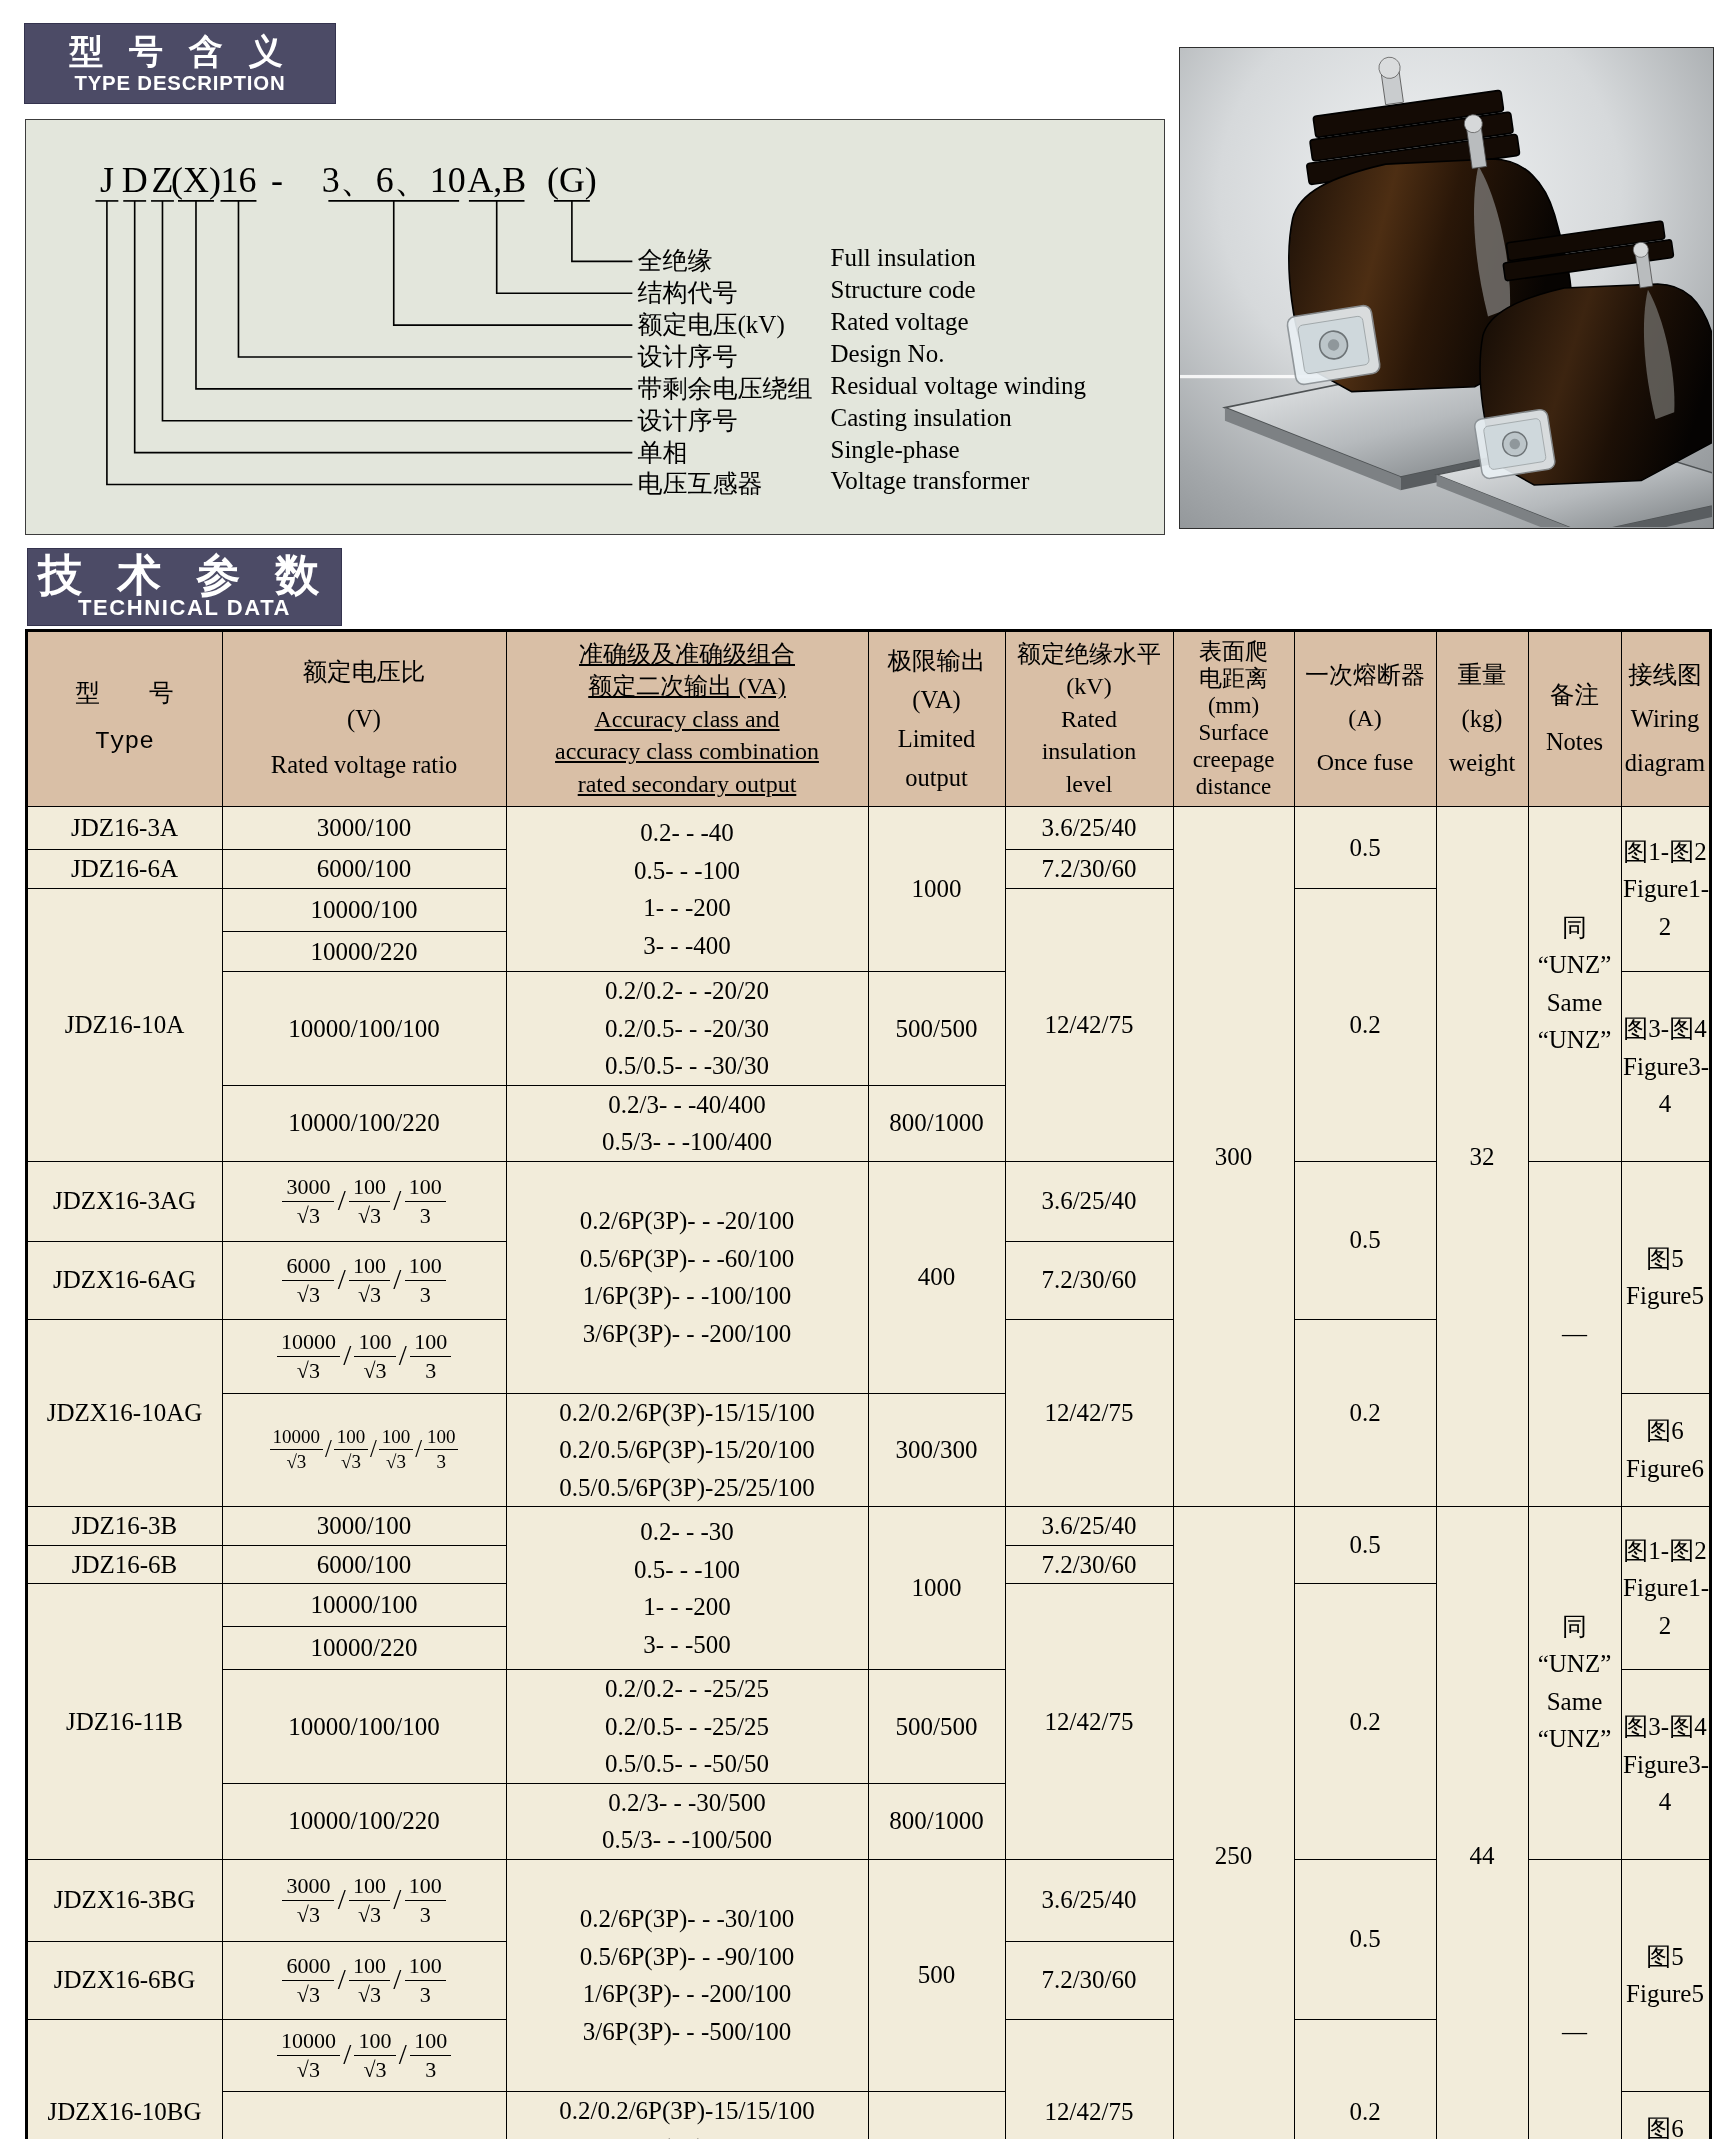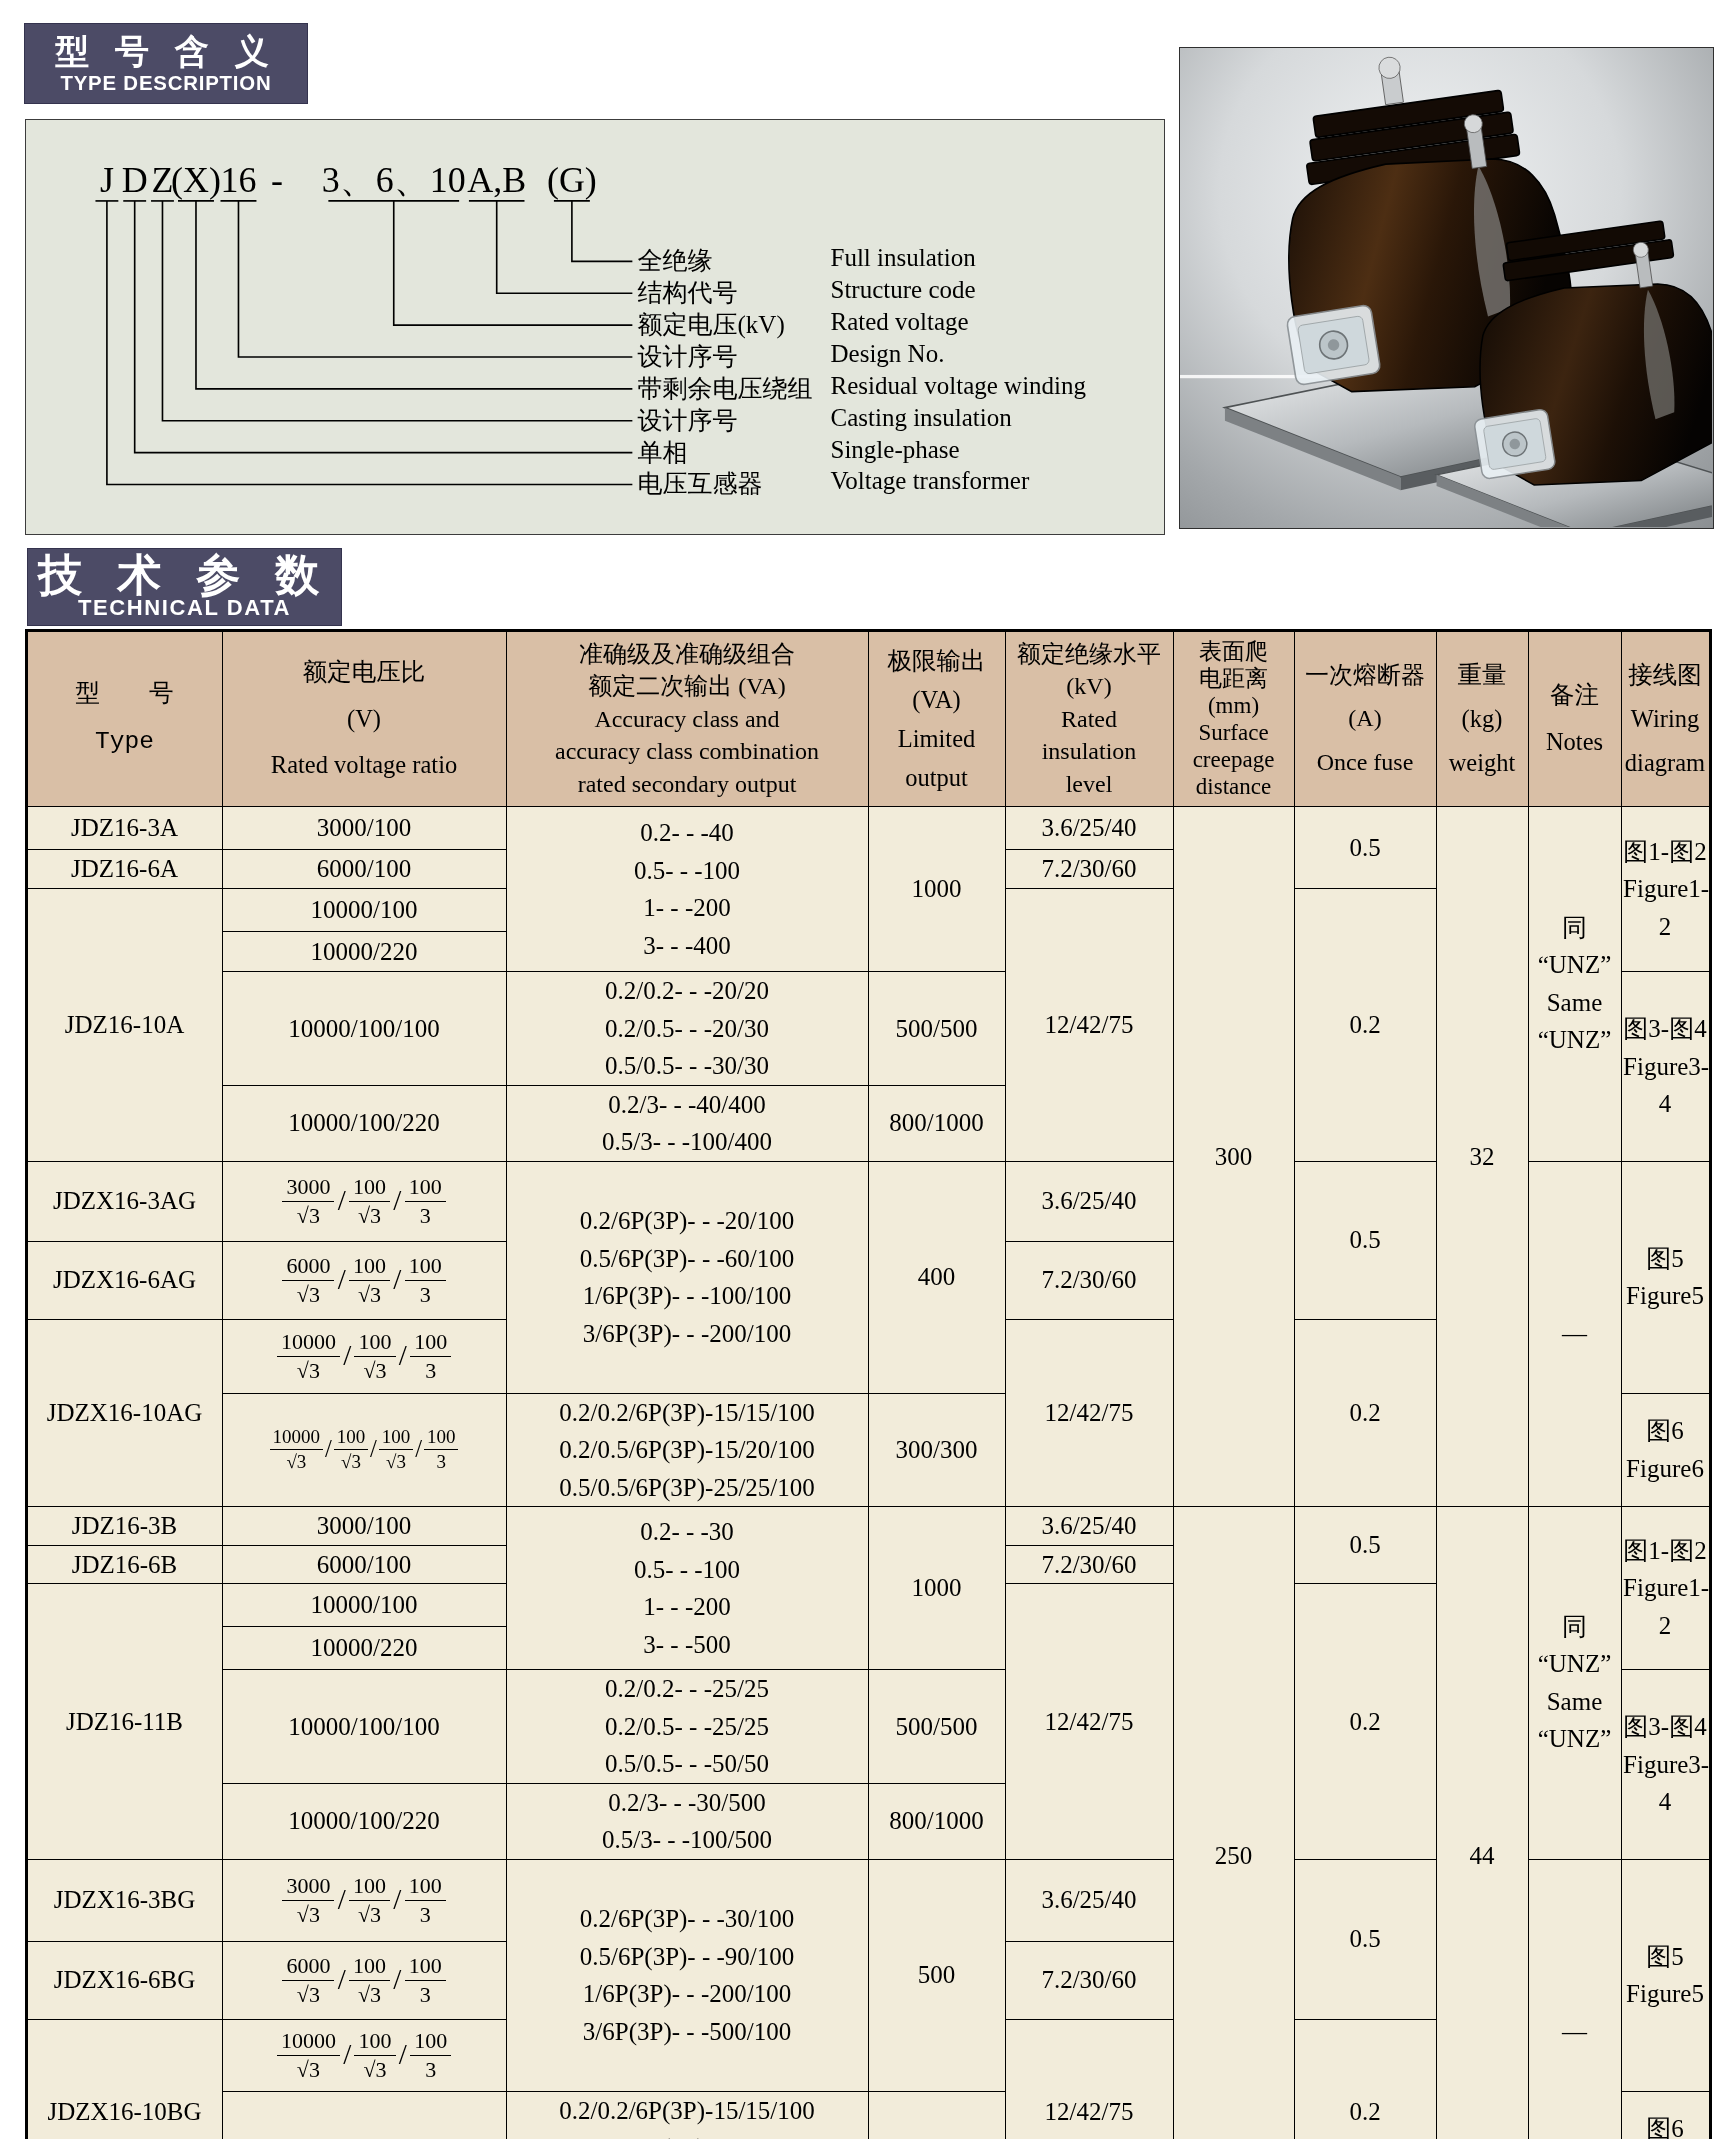--- a/index.html
+++ b/index.html
@@ -5,21 +5,21 @@
   html,body{margin:0;padding:0;}
   body{width:1735px;height:2140px;position:relative;background:#ffffff;
        font-family:"Liberation Serif","DejaVu Serif",serif;color:#000;}
 
   
   .badge{position:absolute;background:#4c4b66;color:#fff;text-align:center;
          font-family:"Liberation Sans","DejaVu Sans",sans-serif;
          border:1.6px solid #34334e;box-sizing:border-box;}
   .badge .zh{font-weight:bold;display:block;}
   .badge .en{font-weight:bold;display:block;}
-  #badge-type{left:24px;top:23px;width:284px;height:81px;padding-top:6.5px;}
+  #badge-type{left:24px;top:23px;width:312px;height:81px;padding-top:6.5px;}
   #badge-type .zh{font-size:34px;line-height:41px;letter-spacing:8.2px;}
   #badge-type .en{font-size:20.4px;letter-spacing:0.8px;}
   #badge-tech{left:27px;top:548px;width:315px;height:78px;padding-top:4.9px;}
   #badge-tech .zh{font-size:44px;line-height:41px;letter-spacing:11.4px;}
   #badge-tech .en{font-size:22px;letter-spacing:1.6px;}
 
   
   #type-panel{position:absolute;left:24.5px;top:119px;width:1140px;height:416px;
               background:#e3e6dc;border:1.6px solid #3c3c3c;box-sizing:border-box;}
   #type-panel svg{position:absolute;left:0;top:0;}
@@ -38,21 +38,21 @@
   #tech-table{position:absolute;left:24.5px;top:629px;width:1685px;
               border-collapse:collapse;table-layout:fixed;background:#f2ecda;
               border:3.3px solid #000;}
   #tech-table th,#tech-table td{border:1.6px solid #000;padding:0 1.6px;text-align:center;
               vertical-align:middle;overflow:hidden;box-sizing:border-box;}
   #tech-table th{background:#d9bfa6;font-weight:normal;font-size:24.5px;}
   #tech-table thead tr{height:176px;}
   #tech-table td{font-size:25px;line-height:1.5;}
   .th-type{line-height:1.9;font-family:Liberation Mono, monospace;}
   .th-ratio{line-height:1.9;}
-  .th-acc{line-height:1.35;font-size:24px !important;}
+  .th-acc{line-height:1.35;font-size:24px !important;text-decoration:underline;}
   .th-out{line-height:1.6;}
   .th-ins{line-height:1.35;font-size:24px !important;margin-left:16px;}
   .th-creep{line-height:1.18;font-size:23px !important;}
   .th-fuse{line-height:1.8;font-size:24px !important;}
   .th-wt{line-height:1.8;}
   .th-notes{line-height:1.9;}
   .th-wiring{line-height:1.8;}
   td.acc{line-height:1.55;}
   td.wiring{line-height:2.0;font-size:24.5px;margin-left:42px;}
   td.notes{line-height:1.65;}

